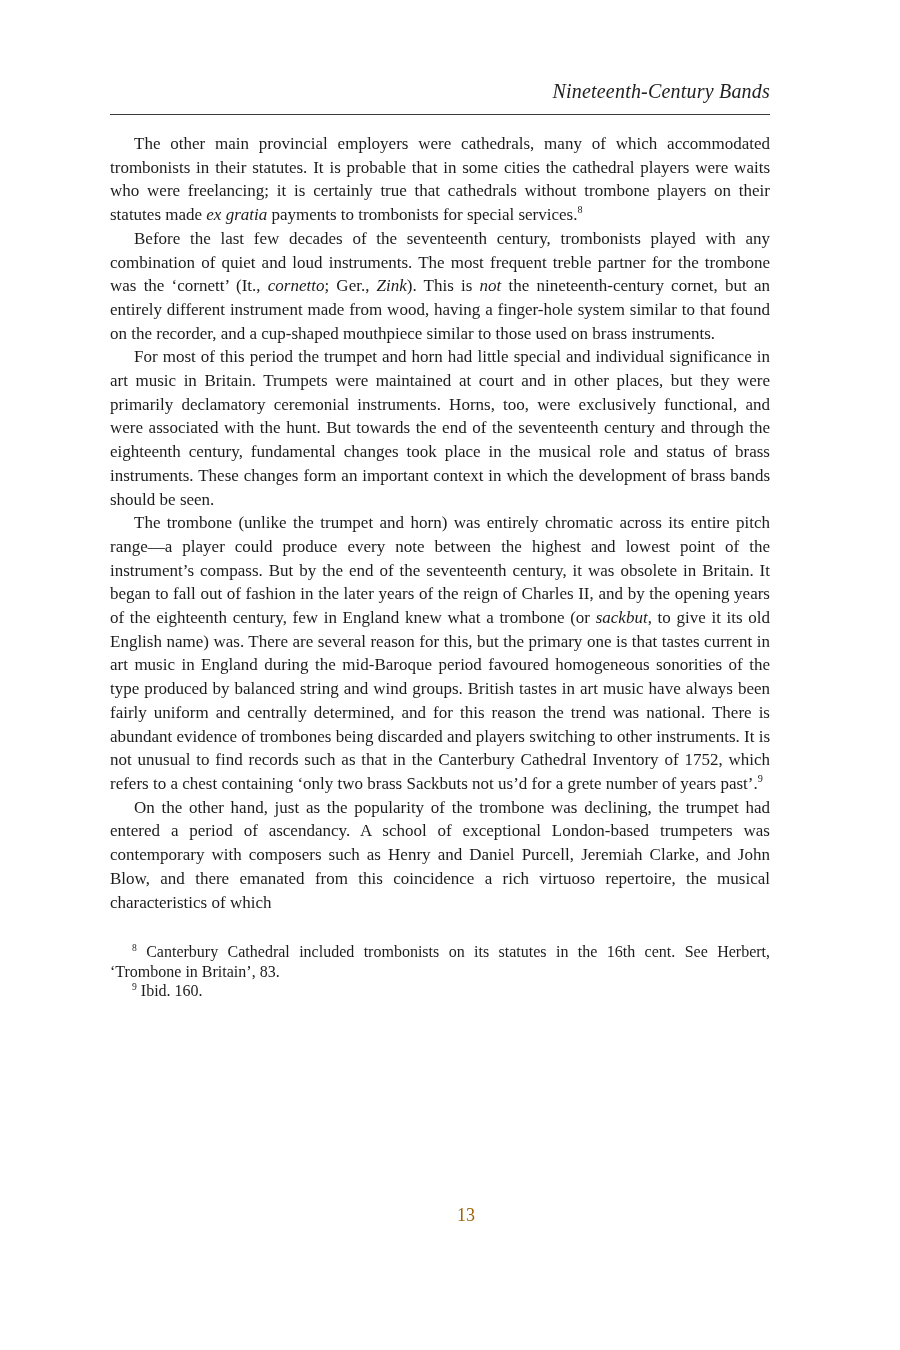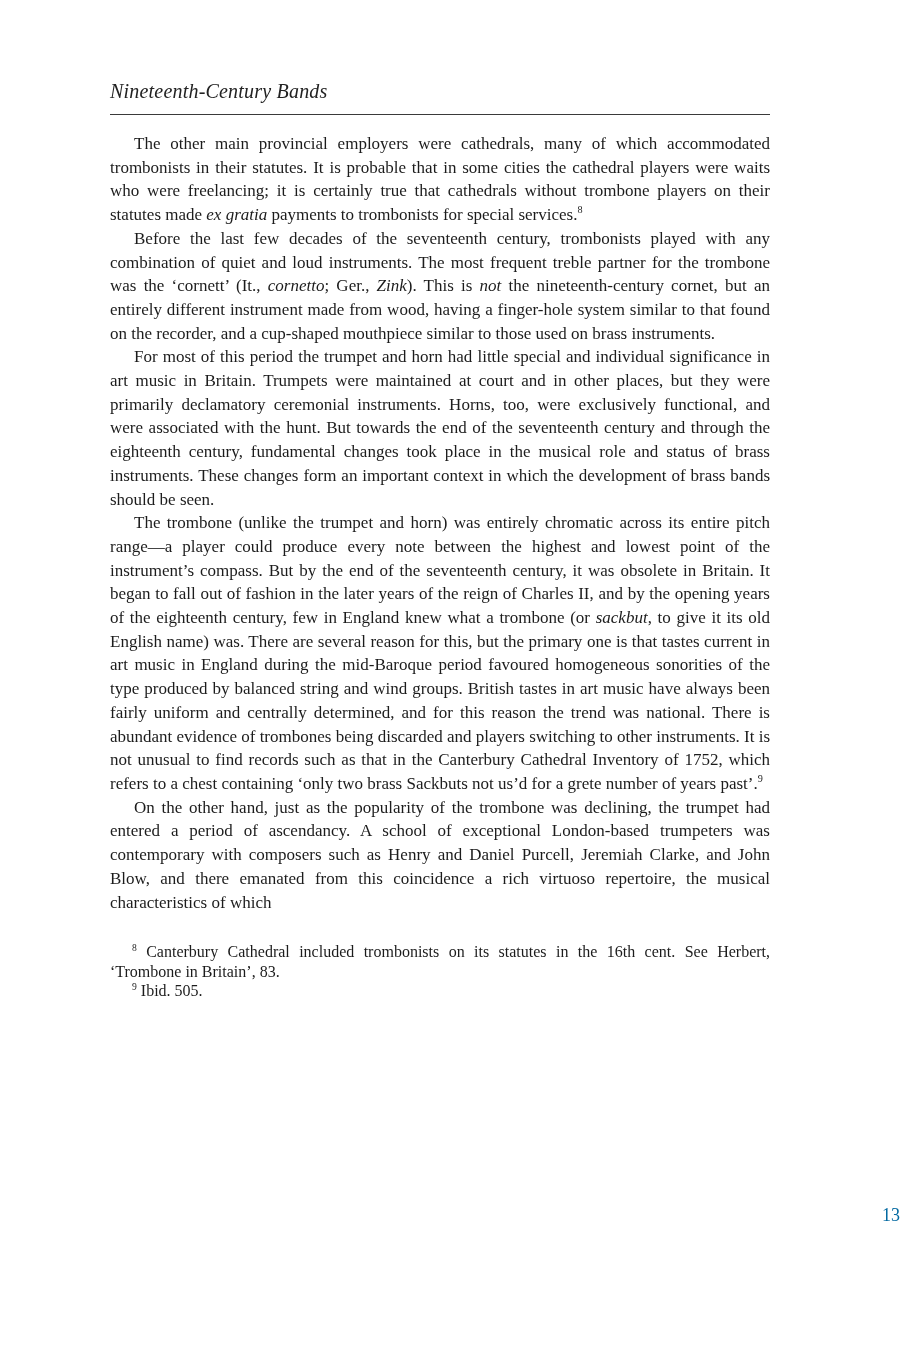--- a/index.html
+++ b/index.html
@@ -13,21 +13,21 @@
     height: 1350px;
     margin: 0 auto;
     background: #ffffff;
     color: #1c1c1c;
     font-family: "Liberation Serif", "DejaVu Serif", serif;
     box-sizing: border-box;
     padding: 80px 130px 0 110px;
     overflow: hidden;
   }
   .running-head {
-    text-align: left;
+    text-align: right;
   }
   .running-head-title {
     font-style: italic;
     font-size: 20px;
     letter-spacing: 0.2px;
     color: #222;
   }
   .header-rule {
     border: none;
     border-top: 1.5px solid #3a3a3a;
@@ -59,23 +59,23 @@
   }
   p.footnote {
     margin: 0;
     text-indent: 22px;
   }
   .page-number {
     position: absolute;
     left: 0;
     right: 0;
     top: 1205px;
-    text-align: right;
+    text-align: center;
     font-size: 18px;
-    color: #0369a1;
+    color: #a16207;
     margin-left: 32px;
   }
 </style>
 </head>
 <body>
 
 <div class="page">
 
   <div class="running-head">
     <span class="running-head-title">Nineteenth-Century Bands</span>
@@ -85,18 +85,18 @@
   <div class="body-text" id="paragraphs-container">
       <p class="para"><span>The other main provincial employers were cathedrals, many of which accommodated trombonists in their statutes. It is probable that in some cities the cathedral players were waits who were freelancing; it is certainly true that cathedrals without trombone players on their statutes made </span><i>ex gratia</i><span> payments to trombonists for special services.</span><sup class="fn-mark">8</sup></p>
       <p class="para"><span>Before the last few decades of the seventeenth century, trombonists played with any combination of quiet and loud instruments. The most frequent treble partner for the trombone was the ‘cornett’ (It., </span><i>cornetto</i><span>; Ger., </span><i>Zink</i><span>). This is </span><i>not</i><span> the nineteenth-century cornet, but an entirely different instrument made from wood, having a finger-hole system similar to that found on the recorder, and a cup-shaped mouthpiece similar to those used on brass instruments.</span></p>
       <p class="para"><span>For most of this period the trumpet and horn had little special and individual significance in art music in Britain. Trumpets were maintained at court and in other places, but they were primarily declamatory ceremonial instruments. Horns, too, were exclusively functional, and were associated with the hunt. But towards the end of the seventeenth century and through the eighteenth century, fundamental changes took place in the musical role and status of brass instruments. These changes form an important context in which the development of brass bands should be seen.</span></p>
       <p class="para"><span>The trombone (unlike the trumpet and horn) was entirely chromatic across its entire pitch range—a player could produce every note between the highest and lowest point of the instrument’s compass. But by the end of the seventeenth century, it was obsolete in Britain. It began to fall out of fashion in the later years of the reign of Charles II, and by the opening years of the eighteenth century, few in England knew what a trombone (or </span><i>sackbut</i><span>, to give it its old English name) was. There are several reason for this, but the primary one is that tastes current in art music in England during the mid-Baroque period favoured homogeneous sonorities of the type produced by balanced string and wind groups. British tastes in art music have always been fairly uniform and centrally determined, and for this reason the trend was national. There is abundant evidence of trombones being discarded and players switching to other instruments. It is not unusual to find records such as that in the Canterbury Cathedral Inventory of 1752, which refers to a chest containing ‘only two brass Sackbuts not us’d for a grete number of years past’.</span><sup class="fn-mark">9</sup></p>
       <p class="para"><span>On the other hand, just as the popularity of the trombone was declining, the trumpet had entered a period of ascendancy. A school of exceptional London-based trumpeters was contemporary with composers such as Henry and Daniel Purcell, Jeremiah Clarke, and John Blow, and there emanated from this coincidence a rich virtuoso repertoire, the musical characteristics of which</span></p>
     </div>
 
   <div class="footnotes" id="footnotes-container">
       <p class="footnote"><sup class="fn-mark">8</sup><span> Canterbury Cathedral included trombonists on its statutes in the 16th cent. See Herbert, ‘Trombone in Britain’, 83.</span></p>
-      <p class="footnote"><sup class="fn-mark">9</sup><span> Ibid. 505.</span></p>
+      <p class="footnote"><sup class="fn-mark">9</sup><span> Ibid. 160.</span></p>
     </div>
 
   <div class="page-number">13</div>
 
 </div>
 
 </body></html>

